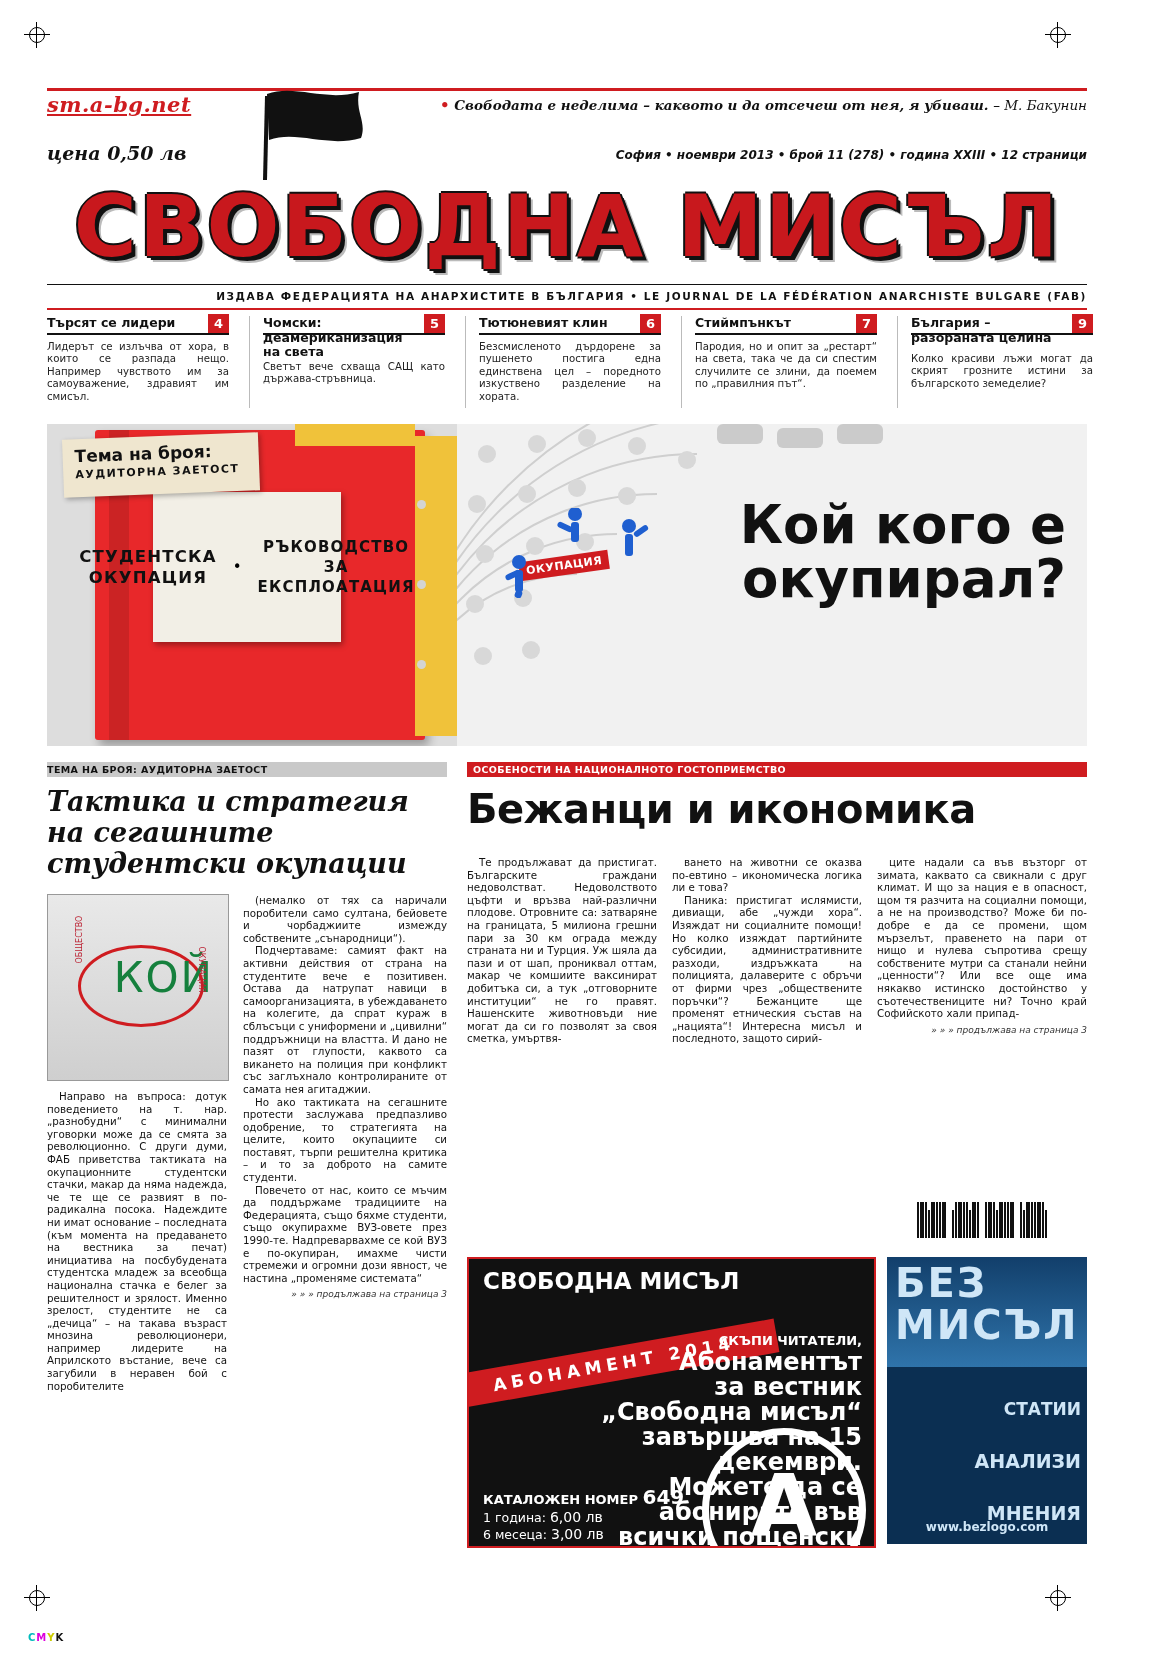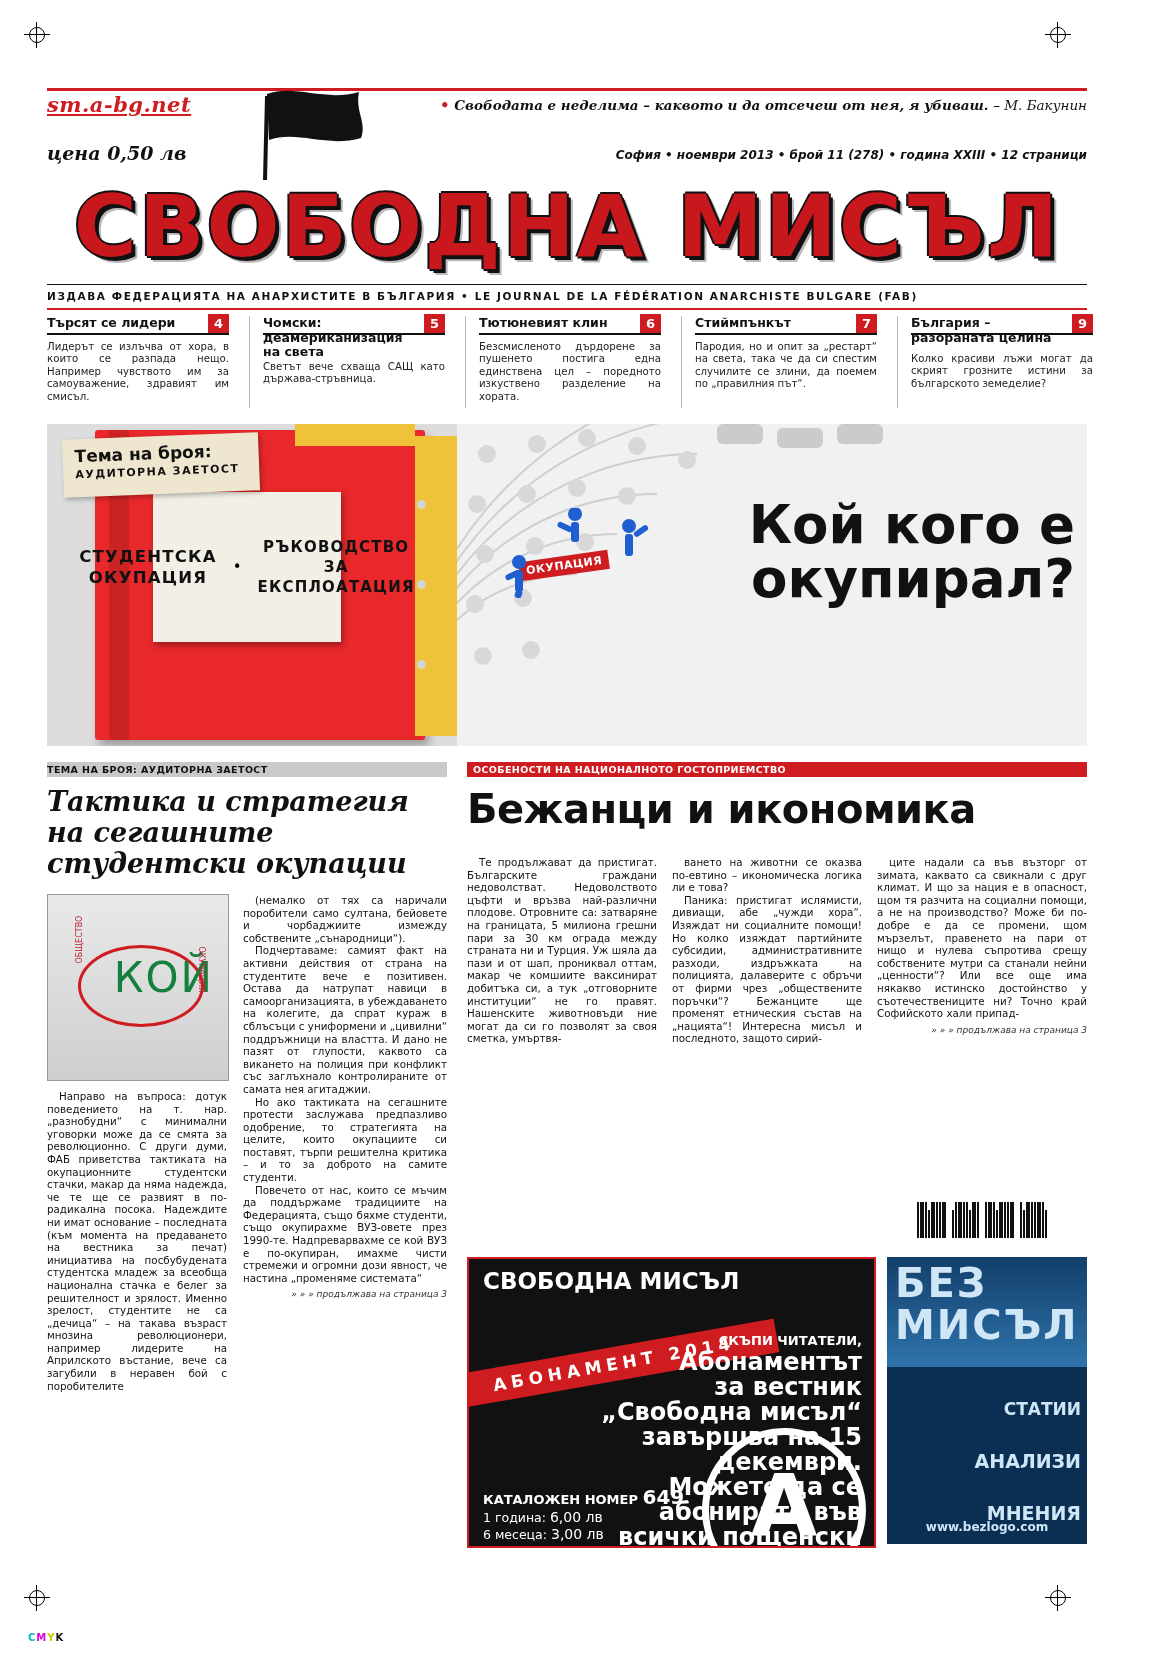--- a/index.html
+++ b/index.html
@@ -62,21 +62,21 @@
   .title .t{
     font-family:"DejaVu Sans", sans-serif;
     font-size:86px;font-weight:bold;color:#c8181d;
     letter-spacing:2px;line-height:104px;
     text-shadow:
       -2px 0 #111, 2px 0 #111, 0 -2px #111, 0 2px #111,
       4px 4px 0 #111, 6px 6px 0 #bbb;
     white-space:nowrap;
   }
   .subtitle{
-    position:absolute;left:0;top:246px;width:1040px;text-align:left;
+    position:absolute;left:0;top:246px;width:1040px;text-align:right;
     font-size:10.5px;font-weight:bold;letter-spacing:1.6px;color:#111;
   }
   .rule-red{position:absolute;left:0;width:1040px;height:2px;background:#cf1c20;}
   .rule-black{position:absolute;left:0;width:1040px;height:1px;background:#111;}
 
   
   .teasers{position:absolute;left:0;top:272px;width:1040px;height:95px;}
   .teaser{position:absolute;top:0;width:182px;}
   .teaser .bar{position:relative;height:17px;border-bottom:2px solid #111;}
   .teaser h4{
@@ -113,21 +113,21 @@
 
   .badge{
     position:absolute;left:16px;top:12px;width:196px;height:58px;background:#efe6cf;
     transform:rotate(-2.2deg);box-shadow:2px 2px 5px rgba(0,0,0,.3);z-index:5;
   }
   .badge .b1{font-size:17px;font-weight:bold;color:#111;padding:7px 0 0 12px;}
   .badge .b2{font-size:11px;font-weight:bold;letter-spacing:1.5px;color:#111;padding:2px 0 0 12px;}
 
   .hero-right{position:absolute;left:410px;top:0;width:630px;height:322px;background:#f0f0f0;overflow:hidden;}
   .hero-head{
-    position:absolute;right:12px;top:74px;width:520px;text-align:right;
+    position:absolute;right:21px;top:74px;width:520px;text-align:right;
     font-size:53px;font-weight:bold;line-height:54px;color:#111;
   }
   .stick{position:absolute;}
   .occ-tag{
     position:absolute;left:62px;top:132px;background:#cf1c20;color:#fff;
     font-size:11px;font-weight:bold;padding:3px 7px;transform:rotate(-8deg);letter-spacing:.5px;
   }
 
   
   .kicker-bar{position:absolute;height:15px;background:#c9c9c9;}

